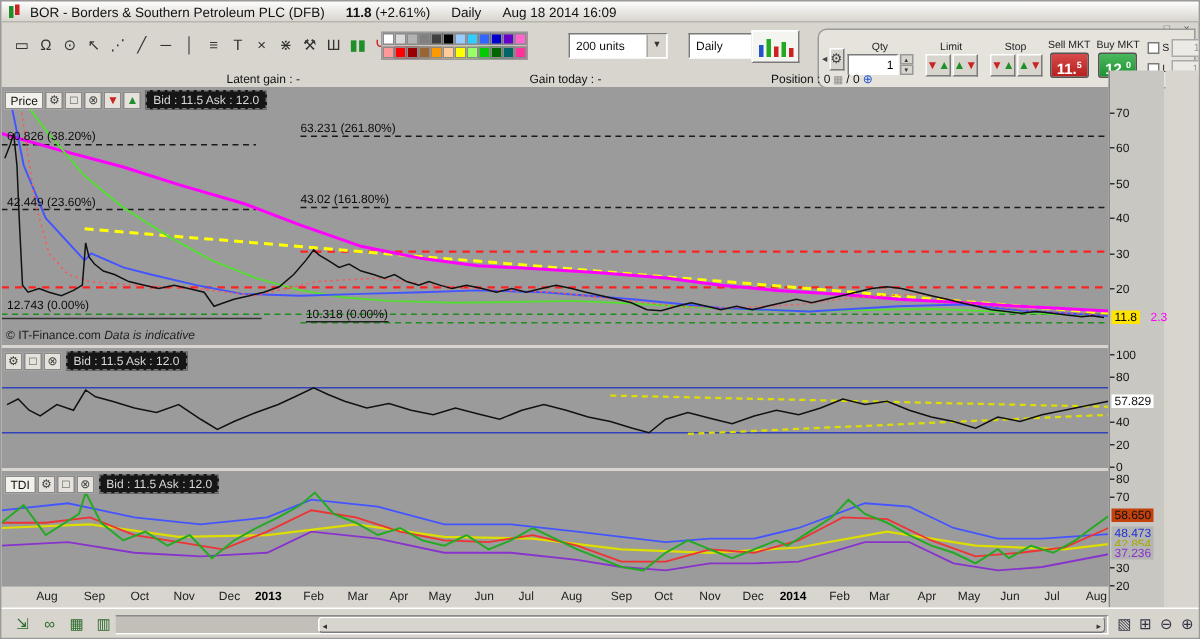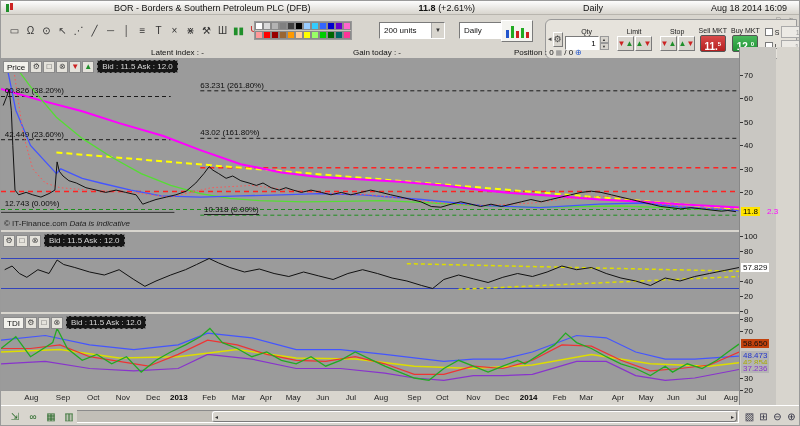--- a/index.html
+++ b/index.html
@@ -2,21 +2,21 @@
 <html><head>
 <meta charset="utf-8">
 <style>
   * { margin:0; padding:0; box-sizing:border-box; }
   html,body { font-family:"Liberation Sans", sans-serif; }
   #app { position:relative; width:800px; height:426px; background:#d8d5ce; overflow:hidden; border:1px solid #9a9a9a; }
 
   
   #titlebar { position:absolute; top:0; left:0; width:800px; height:14px;
     background:linear-gradient(#fdfdfd,#d8d5ce); border-bottom:1px solid #b8b5ae;
-    display:flex; align-items:center; font-size:9px; color:#111; padding-left:4px;justify-content:space-between; }
+    display:flex; align-items:center; font-size:9px; color:#111; padding-left:4px; }
   #titlebar .seg { margin-right:14px; white-space:nowrap; }
   #app-logo { width:10px; height:10px; position:relative; margin-right:5px; }
   #app-logo .c1 { position:absolute; left:1px; top:1px; width:3px; height:8px; background:#1f8f2a; }
   #app-logo .c2 { position:absolute; left:5px; top:0px; width:3px; height:7px; background:#cc2222; }
 
   
   #toolbar { position:absolute; top:14px; left:0; width:800px; height:32px; }
   #win-controls { position:absolute; top:1px; right:5px; display:flex; gap:3px; font-size:7px; color:#555; }
   #win-controls span { width:10px; text-align:center; cursor:default; }
   #tool-strip { position:absolute; left:6px; top:7px; display:flex; gap:1px; }
@@ -235,21 +235,21 @@
         <span class="sl-row">
           <span class="chk"></span>
           <label>L</label>
           <span class="sl-field">10.0</span>
         </span>
       </div>
     </div>
   </div>
 
   <div id="infostrip">
-    <span id="latent-gain" class="lbl">Latent index : -</span>
+    <span id="latent-gain" class="lbl">Latent gain : -</span>
     <span id="gain-today" class="lbl">Gain today : -</span>
     <span id="position-wrap" class="lbl">
       <span>Position : 0</span>
       <span class="ic1">▦</span>
       <span>/ 0</span>
       <span class="ic2">⊕</span>
     </span>
   </div>
 
   <div id="pane-price" class="pane">

